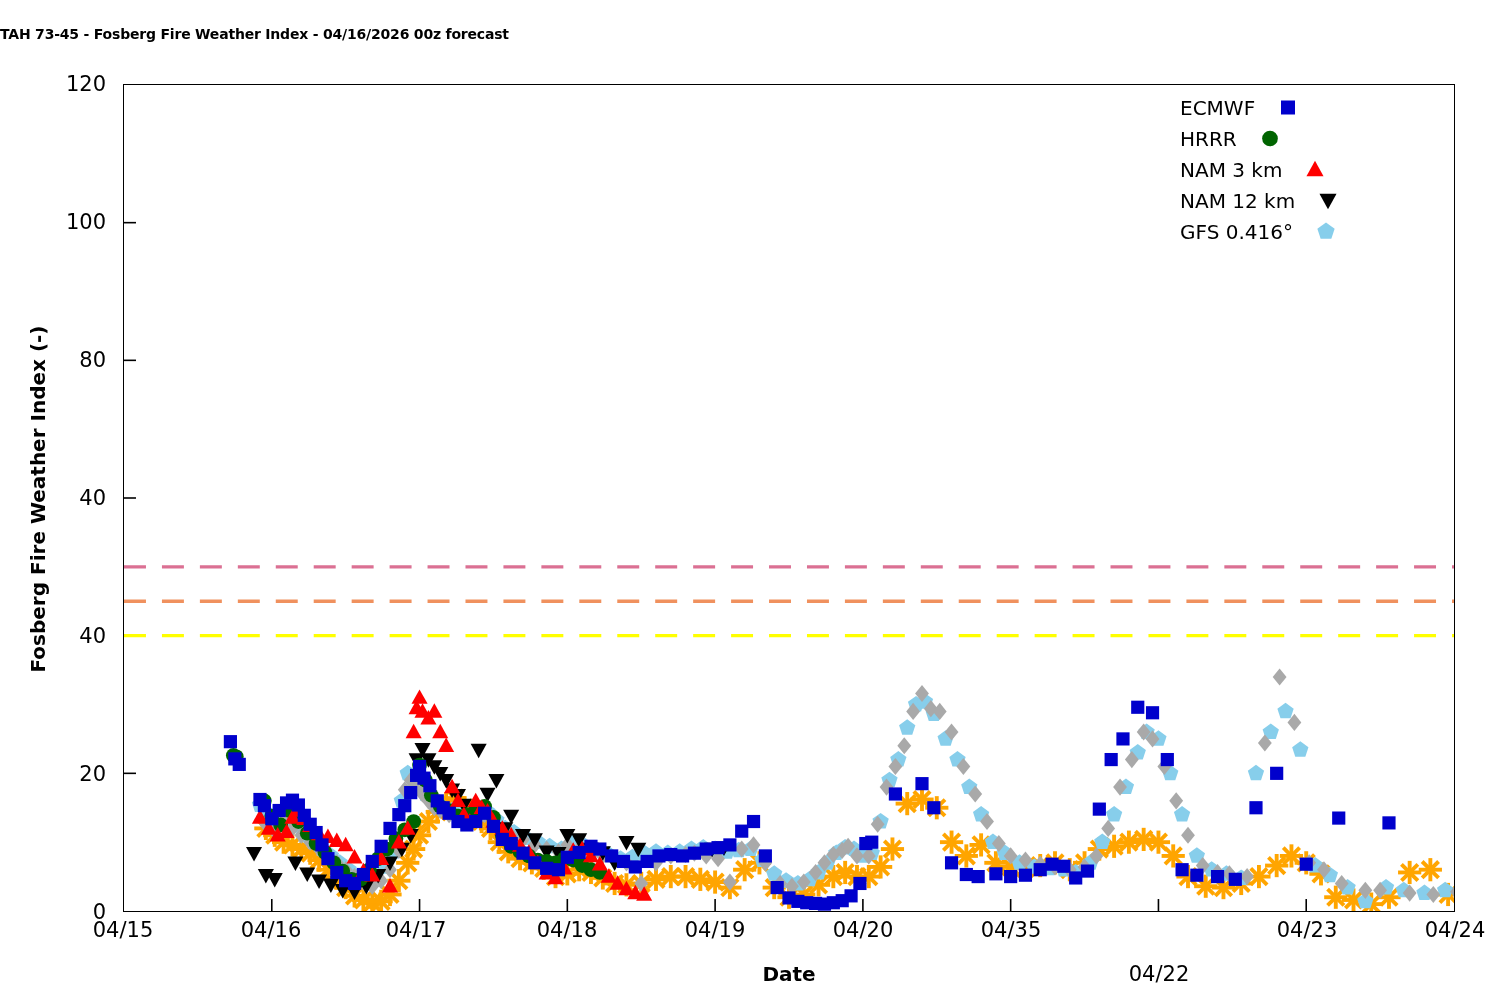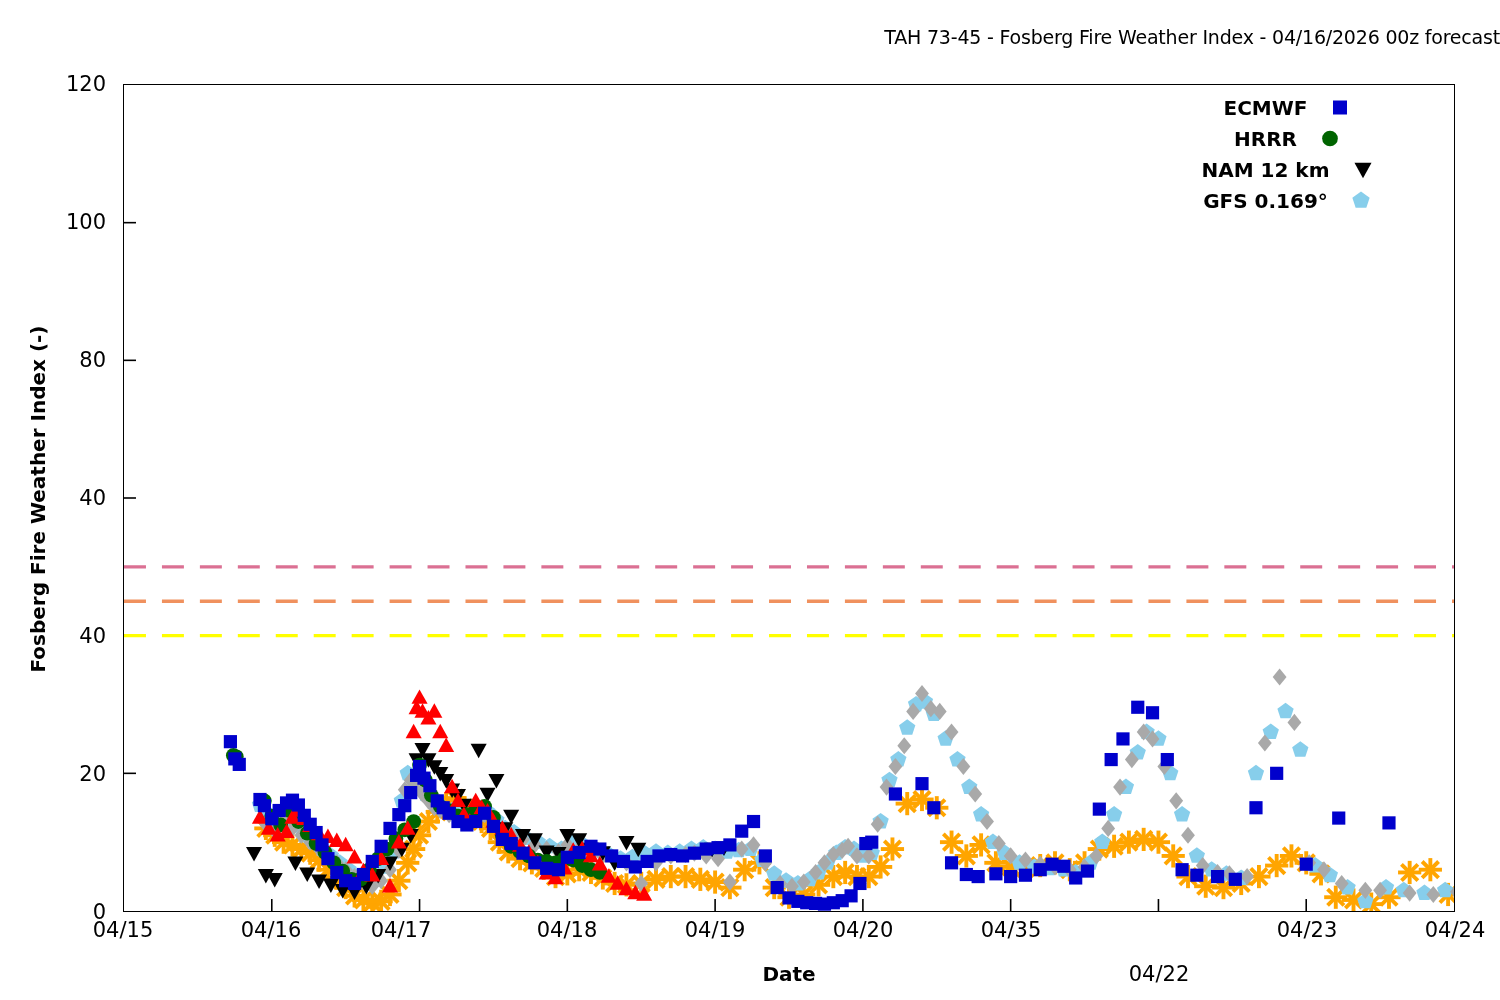--- a/index.html
+++ b/index.html
@@ -21,23 +21,23 @@
     width: 1500px;
     height: 1000px;
   }
 
   
   #chart-title {
     position: absolute;
     left: 0;
     top: 26px;
     width: 1500px;
-    text-align: right;
-    font-size: 19px;
-    font-weight: normal;
+    text-align: left;
+    font-size: 14px;
+    font-weight: bold;
     color: #000000;
     letter-spacing: -0.2px;
     font-family: "DejaVu Sans", "Liberation Sans", sans-serif;
   }
 
   
   #plot-area {
     position: absolute;
     left: 123px;
     top: 84px;
@@ -105,23 +105,22 @@
   
   #legend {
     position: absolute;
     left: 1180px;
     top: 92px;
     width: 215px;
   }
   .legend-row {
     display: flex;
     align-items: center;
-    justify-content: center;
+    justify-content: flex-start;
     height: 31px;
-    font-weight: bold;
   }
   .legend-label {
     font-size: 20px;
     color: #000000;
     text-align: right;
     white-space: nowrap;
     padding-right: 22px;
   }
   .legend-marker {
     width: 22px;
@@ -169,21 +168,21 @@
       <div class="ytick-wrap" style="top: 222px;">
         <div class="ytick-label">100</div>
       </div>
       <div class="ytick-wrap" style="top: 84px;">
         <div class="ytick-label">120</div>
       </div>
     </div>
   <div id="xtick-container">
       <div class="xtick-label" style="left: 123px;">04/15</div>
       <div class="xtick-label" style="left: 271px;">04/16</div>
-      <div class="xtick-label" style="left: 401px;">04/17</div>
+      <div class="xtick-label" style="left: 416px;">04/17</div>
       <div class="xtick-label" style="left: 567px;">04/18</div>
       <div class="xtick-label" style="left: 715px;">04/19</div>
       <div class="xtick-label" style="left: 863px;">04/20</div>
       <div class="xtick-label" style="left: 1011px;">04/35</div>
       <div class="xtick-label" style="left: 1159px; margin-top: 44px;">04/22</div>
       <div class="xtick-label" style="left: 1307px;">04/23</div>
       <div class="xtick-label" style="left: 1455px;">04/24</div>
     </div>
   <div id="threshold-label-container">
       <div class="threshold-label" style="left: 170px; top: 567px;">100% threshold</div>
@@ -1292,29 +1291,37 @@
       </div>
       <div class="legend-row">
         <span class="legend-label">HRRR</span>
         <span class="legend-marker">
           <svg width="22" height="31" viewBox="0 0 22 31">
             <circle cx="11" cy="15.5" r="7.840000000000001" fill="#006400"></circle>
           </svg>
         </span>
       </div>
       <div class="legend-row">
+        <span class="legend-label">NAM 3 km</span>
+        <span class="legend-marker">
+          <svg width="22" height="31" viewBox="0 0 22 31">
+            <polygon points="11,6.75 2.460000000000001,22.15 19.54,22.15" fill="#FF0000"></polygon>
+          </svg>
+        </span>
+      </div>
+      <div class="legend-row">
         <span class="legend-label">NAM 12 km</span>
         <span class="legend-marker">
           <svg width="22" height="31" viewBox="0 0 22 31">
             <polygon points="11,24.25 2.460000000000001,8.850000000000001 19.54,8.850000000000001" fill="#000000"></polygon>
           </svg>
         </span>
       </div>
       <div class="legend-row">
-        <span class="legend-label">GFS 0.169°</span>
+        <span class="legend-label">GFS 0.416°</span>
         <span class="legend-marker">
           <svg width="22" height="31" viewBox="0 0 22 31">
             <polygon points="11.00,6.40 19.65,12.69 16.35,22.86 5.65,22.86 2.35,12.69" fill="#87CEEB"></polygon>
           </svg>
         </span>
       </div>
     </div>
 
 </div>
 

